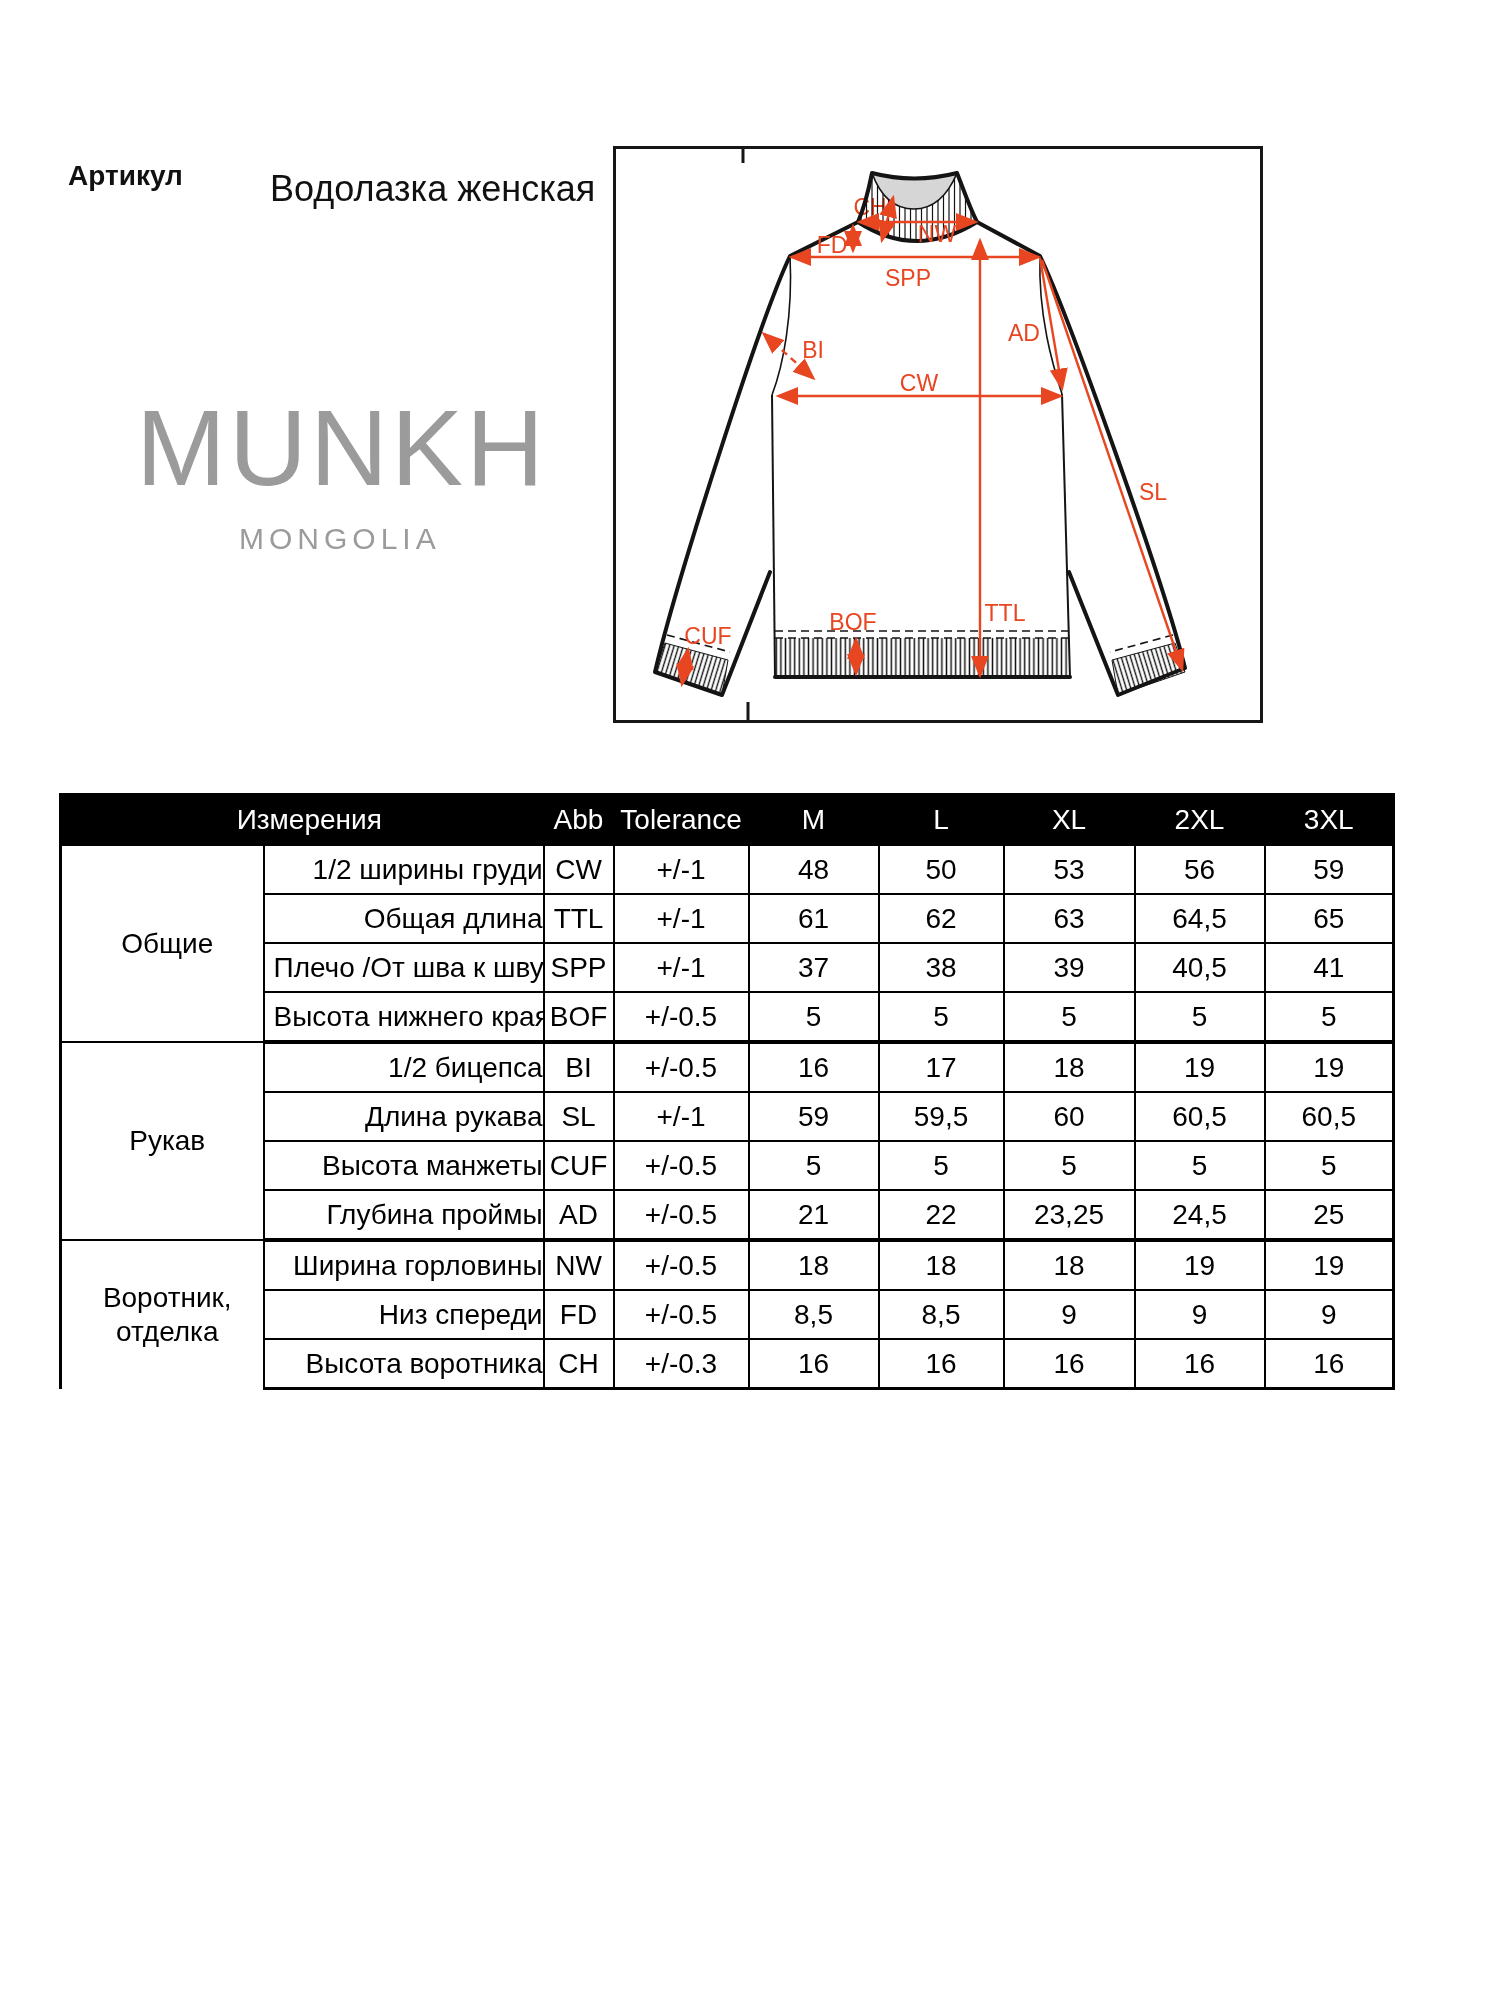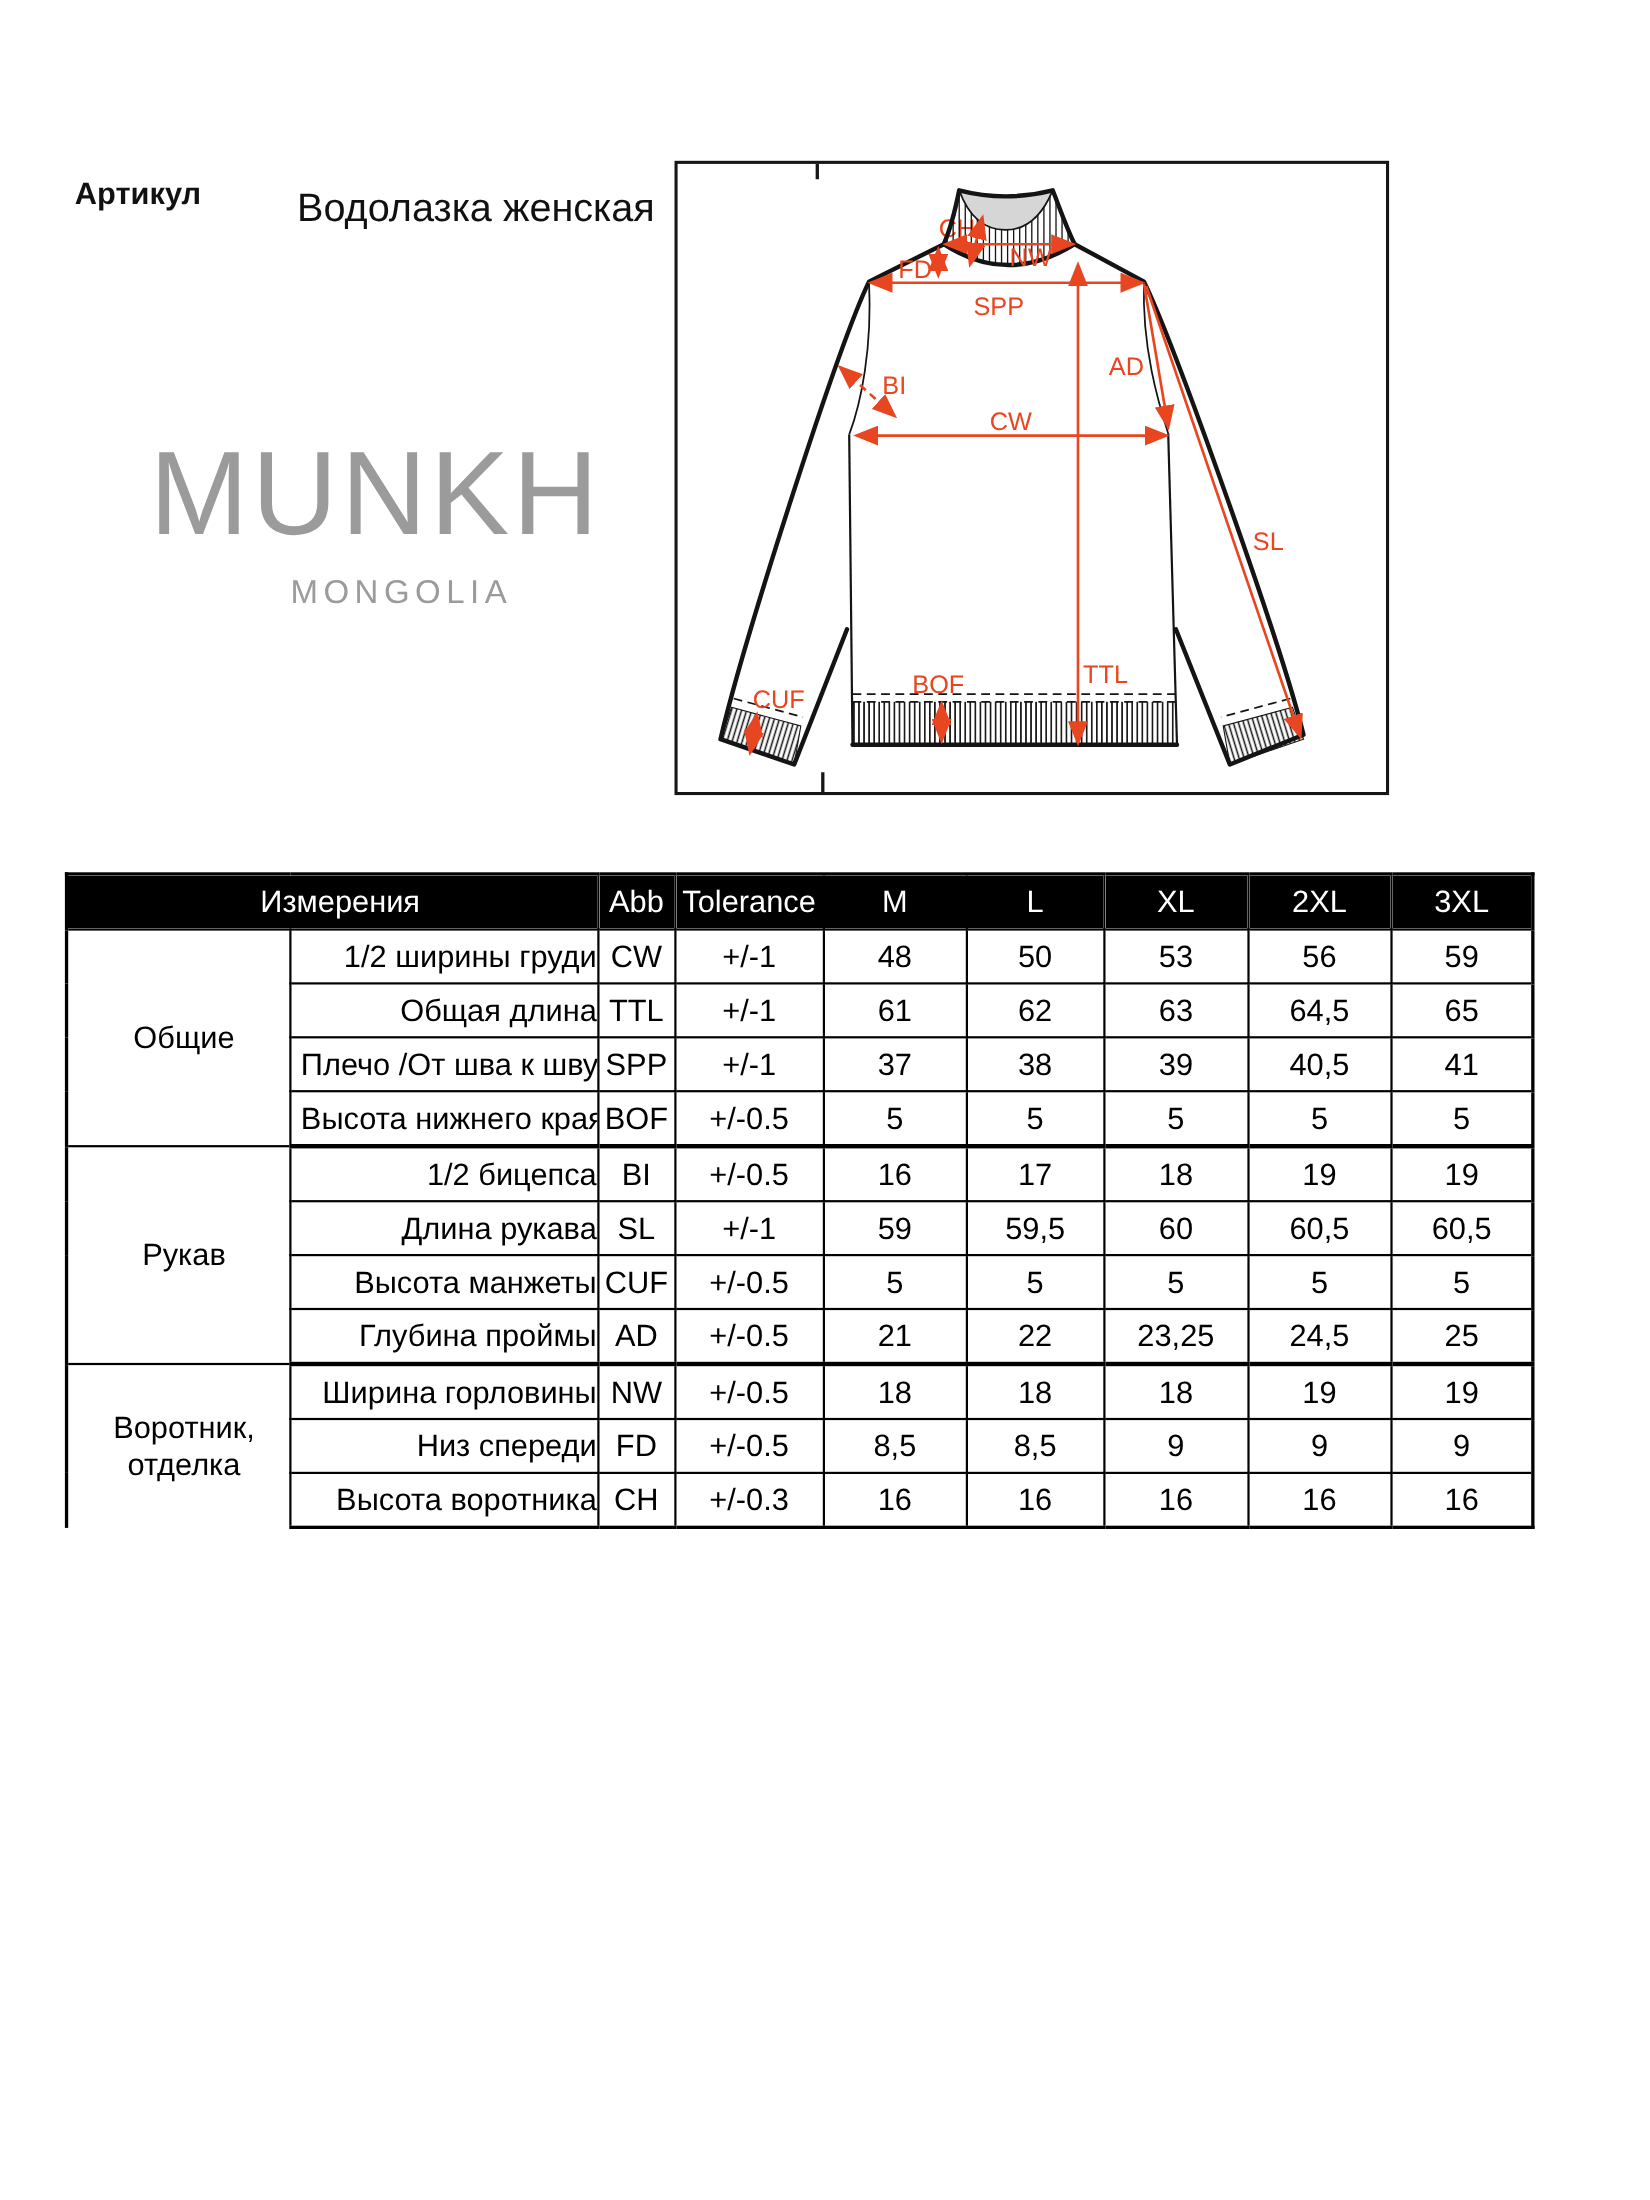--- a/index.html
+++ b/index.html
@@ -23,21 +23,21 @@
     font-size:36px;white-space:nowrap;margin-top:20px;
   }
   .logo-brand{
     position:absolute;left:136px;top:394px;
     font-size:108px;font-weight:100;letter-spacing:3px;
     color:var(--logo-gray);white-space:nowrap;line-height:1;
   }
   .logo-sub{
     position:absolute;left:239px;top:524px;
     font-size:30px;letter-spacing:5px;color:var(--logo-gray);
-    white-space:nowrap;line-height:1;margin-left:25px;
+    white-space:nowrap;line-height:1;
   }
   .diagram-frame{
     position:absolute;left:613px;top:146px;width:650px;height:577px;
   }
   .mline{stroke:var(--accent);stroke-width:2.4;fill:none;}
   .mline.dash{stroke-dasharray:7 5;}
   .mtext{fill:var(--accent);font-size:23px;font-family:"Liberation Sans","DejaVu Sans",sans-serif;
          text-anchor:middle;dominant-baseline:central;}
   .mfill{fill:var(--accent);}
   .outline-thick{stroke:var(--ink);stroke-width:4;fill:none;stroke-linejoin:round;stroke-linecap:round;}

